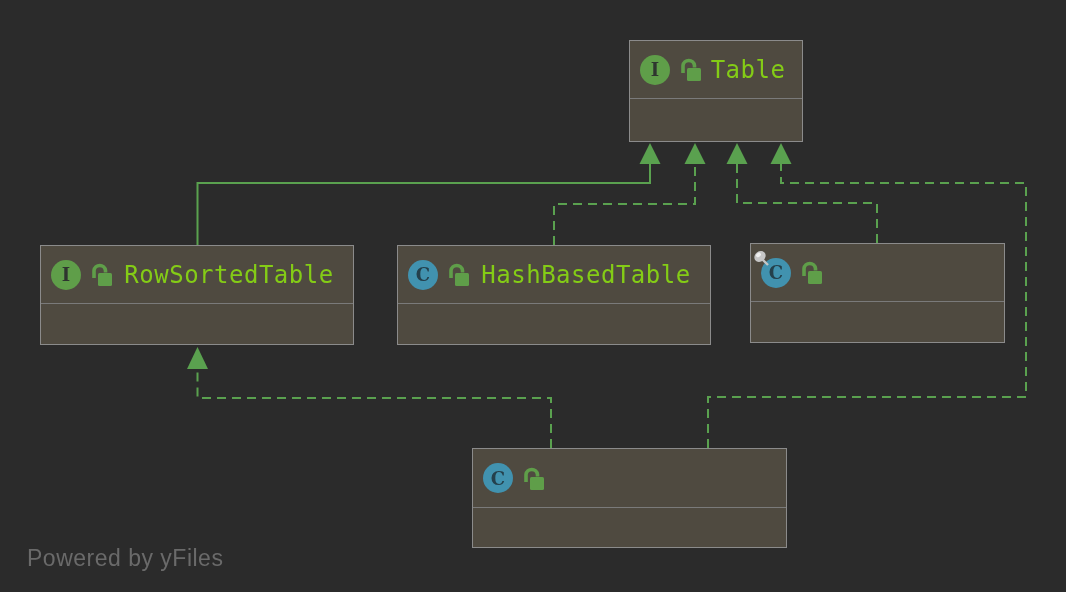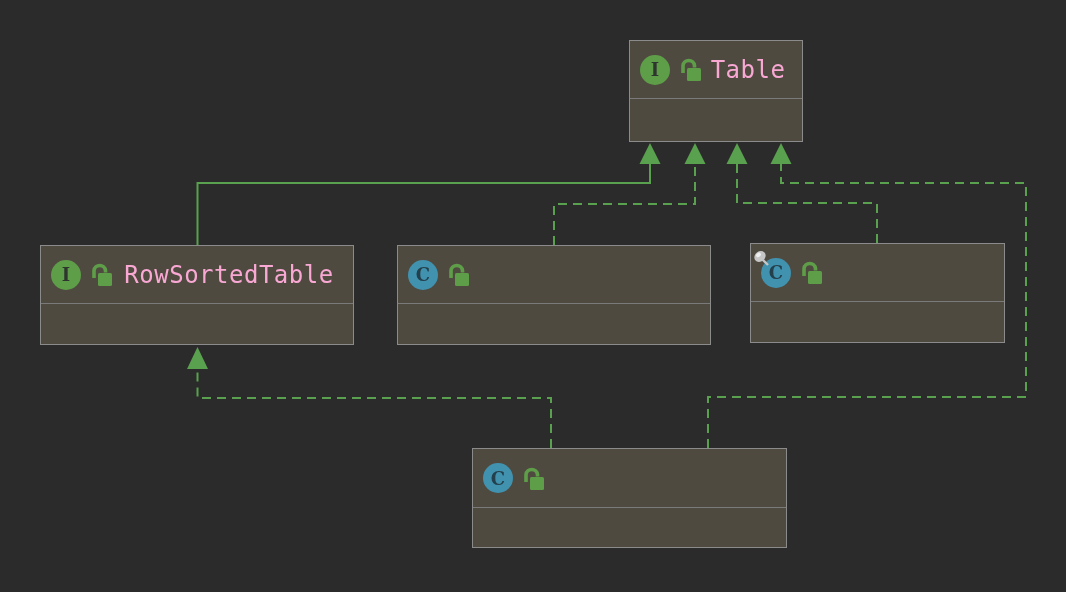--- a/index.html
+++ b/index.html
@@ -27,21 +27,21 @@
   }
   .node-body {
     flex:1;
     border-top:1.5px solid #7a7a7a;
   }
   .node-title {
     flex:1;
     text-align:center;
     font-size:24px;
     letter-spacing:0.5px;
-    color:#f9a8d4;
+    color:#84cc16;
     white-space:nowrap;
     padding-left:4px;
   }
   .type-icon {
     position:relative;
     width:30px; height:30px;
     border-radius:50%;
     display:flex; align-items:center; justify-content:center;
     font-family:"DejaVu Serif", serif;
     font-weight:bold;
@@ -128,20 +128,21 @@
     <div class="node-body"></div>
   </div>
 
   <div class="node" id="node-hashbased">
     <div class="node-header">
       <span class="type-icon class">C</span>
       <svg class="lock-icon" viewBox="0 0 23 27">
         <path d="M4,17 V9.5 A5.8,5.8 0 0 1 15.5,9.5 V11.5" stroke="#5f9e49" stroke-width="3.6" fill="none"></path>
         <rect x="8" y="12" width="14" height="13" rx="1.5" fill="#5f9e49"></rect>
       </svg>
+      <span class="node-title">HashBasedTable</span>
     </div>
     <div class="node-body"></div>
   </div>
 
   <div class="node" id="node-array">
     <div class="node-header">
       <span class="type-icon class">C<svg class="final-pin" viewBox="0 0 20 20">
           <line x1="10" y1="10" x2="16" y2="16" stroke="#c6c6c6" stroke-width="2.4"></line>
           <ellipse cx="8" cy="7.5" rx="6" ry="5" transform="rotate(-38 8 7.5)" fill="#c6c6c6"></ellipse>
           <ellipse cx="6.5" cy="6" rx="2.6" ry="2" transform="rotate(-38 6.5 6)" fill="#efefef"></ellipse>
@@ -158,13 +159,14 @@
     <div class="node-header">
       <span class="type-icon class">C</span>
       <svg class="lock-icon" viewBox="0 0 23 27">
         <path d="M4,17 V9.5 A5.8,5.8 0 0 1 15.5,9.5 V11.5" stroke="#5f9e49" stroke-width="3.6" fill="none"></path>
         <rect x="8" y="12" width="14" height="13" rx="1.5" fill="#5f9e49"></rect>
       </svg>
     </div>
     <div class="node-body"></div>
   </div>
 
+  <div id="watermark">Powered by yFiles</div>
 </div>
 
 </body></html>

